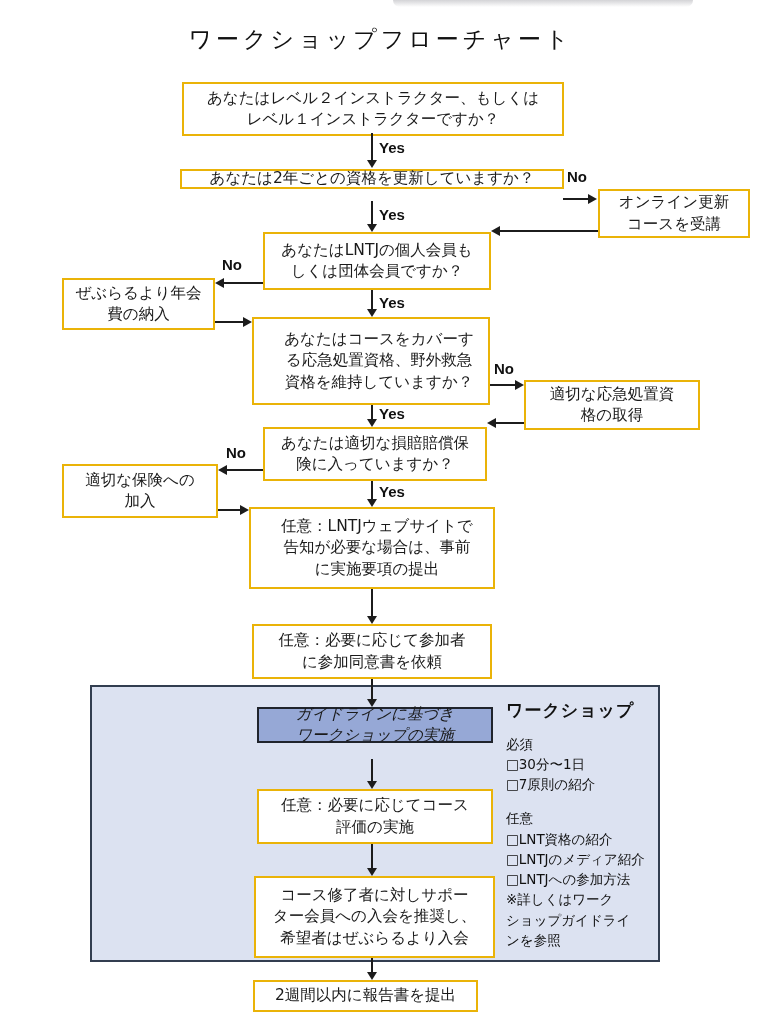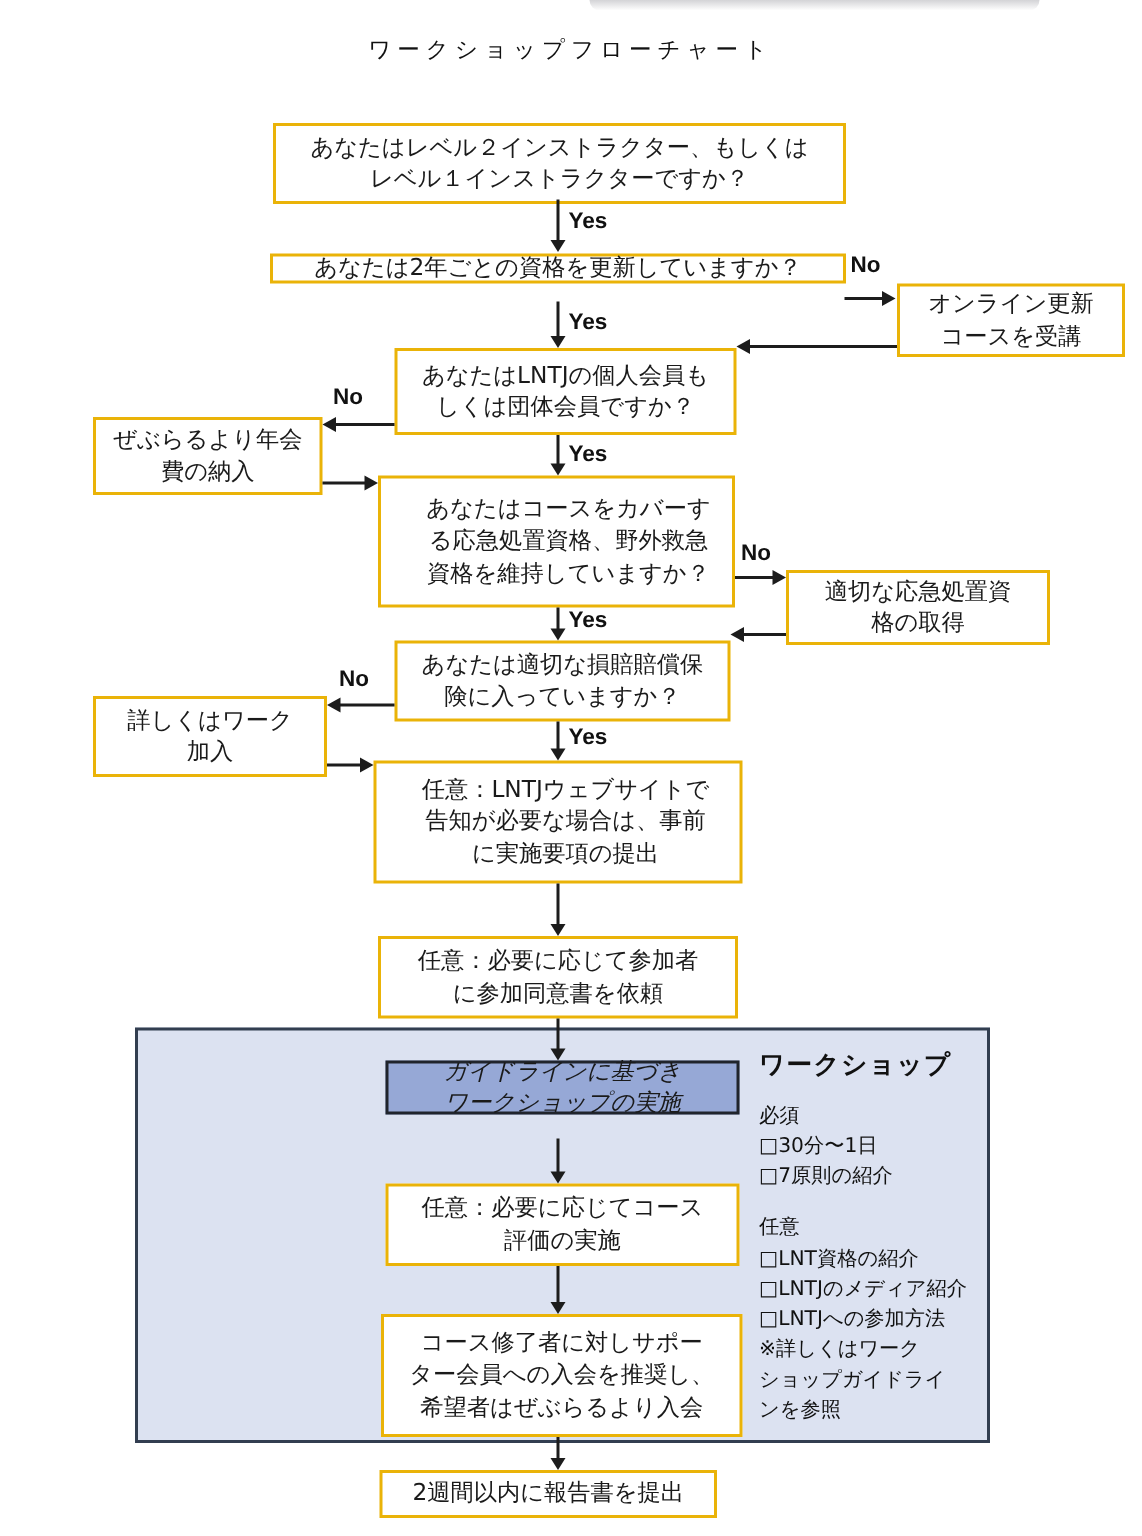--- a/index.html
+++ b/index.html
@@ -1,19 +1,19 @@
 <!DOCTYPE html>
 <html><head>
 <meta charset="utf-8">
 <style>
   html,body{margin:0;padding:0;background:#fff;}
   .canvas{position:relative;width:761px;height:1024px;background:#fff;overflow:hidden;
           font-family:"DejaVu Sans",sans-serif;color:#1a1a1a;}
   .title{position:absolute;left:0;top:24px;width:100%;text-align:center;
-         font-size:15px;letter-spacing:4px;color:#111;}
+         font-size:23px;letter-spacing:4px;color:#111;}
   .box{position:absolute;box-sizing:border-box;background:#fff;border:2px solid #eab308;
        display:flex;align-items:center;justify-content:center;text-align:center;
        white-space:pre-line;font-size:15.5px;line-height:1.38;padding:2px 4px;}
   .box.blue{background:#96a8d6;border-color:#20242c;}
   .container-box{position:absolute;box-sizing:border-box;background:#dce2f1;border:2px solid #323e50;}
   .vline,.hline{position:absolute;background:#1c1c1c;}
   .vline{width:2px;}
   .hline{height:2px;}
   .ah{position:absolute;width:0;height:0;}
   .ah.down{border-left:5px solid transparent;border-right:5px solid transparent;border-top:8px solid #1c1c1c;}
@@ -63,21 +63,21 @@
 しくは団体会員ですか？</div>
   <div class="box" style="left:62px;top:278px;width:153px;height:52px;">ぜぶらるより年会
 費の納入</div>
   <div class="box" style="left:252px;top:317px;width:238px;height:88px;padding-left:20px;">あなたはコースをカバーす
 る応急処置資格、野外救急
 資格を維持していますか？</div>
   <div class="box" style="left:524px;top:380px;width:176px;height:50px;">適切な応急処置資
 格の取得</div>
   <div class="box" style="left:263px;top:427px;width:224px;height:54px;">あなたは適切な損賠賠償保
 険に入っていますか？</div>
-  <div class="box" style="left:62px;top:464px;width:156px;height:54px;">詳しくはワーク
+  <div class="box" style="left:62px;top:464px;width:156px;height:54px;">適切な保険への
 加入</div>
   <div class="box" style="left:249px;top:507px;width:246px;height:82px;padding-left:14px;">任意：LNTJウェブサイトで
 告知が必要な場合は、事前
 に実施要項の提出</div>
   <div class="box" style="left:252px;top:624px;width:240px;height:55px;">任意：必要に応じて参加者
 に参加同意書を依頼</div>
   <div class="box blue" style="left:257px;top:707px;width:236px;height:36px;font-style:italic;">ガイドラインに基づき
 ワークショップの実施</div>
   <div class="box" style="left:257px;top:789px;width:236px;height:55px;">任意：必要に応じてコース
 評価の実施</div>

